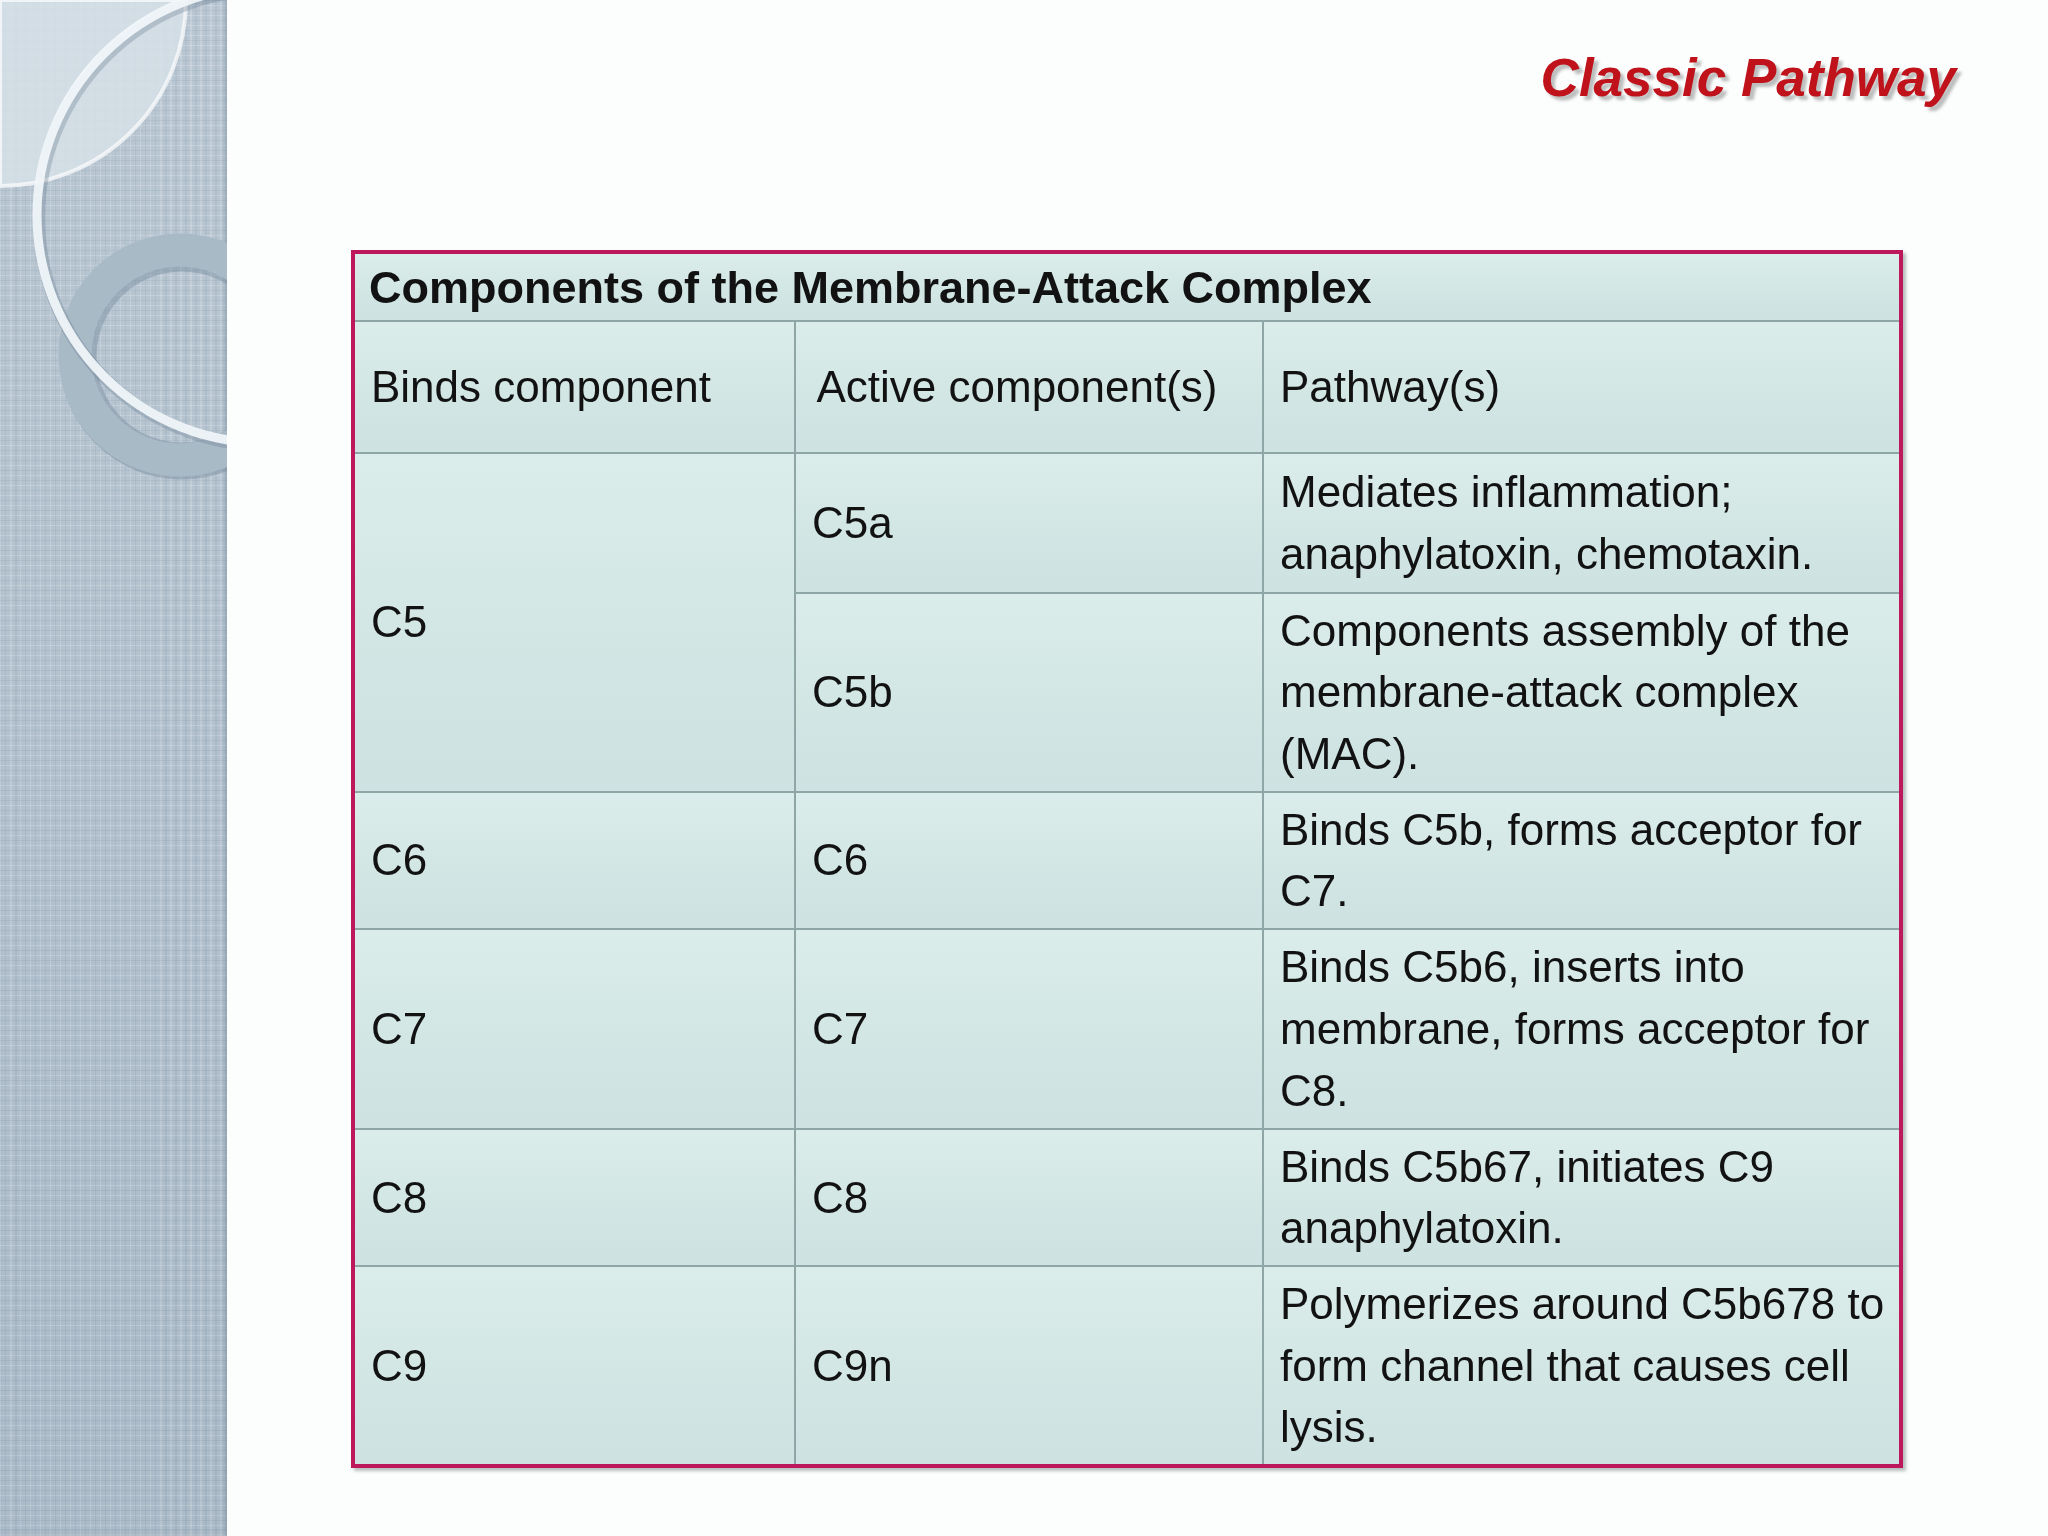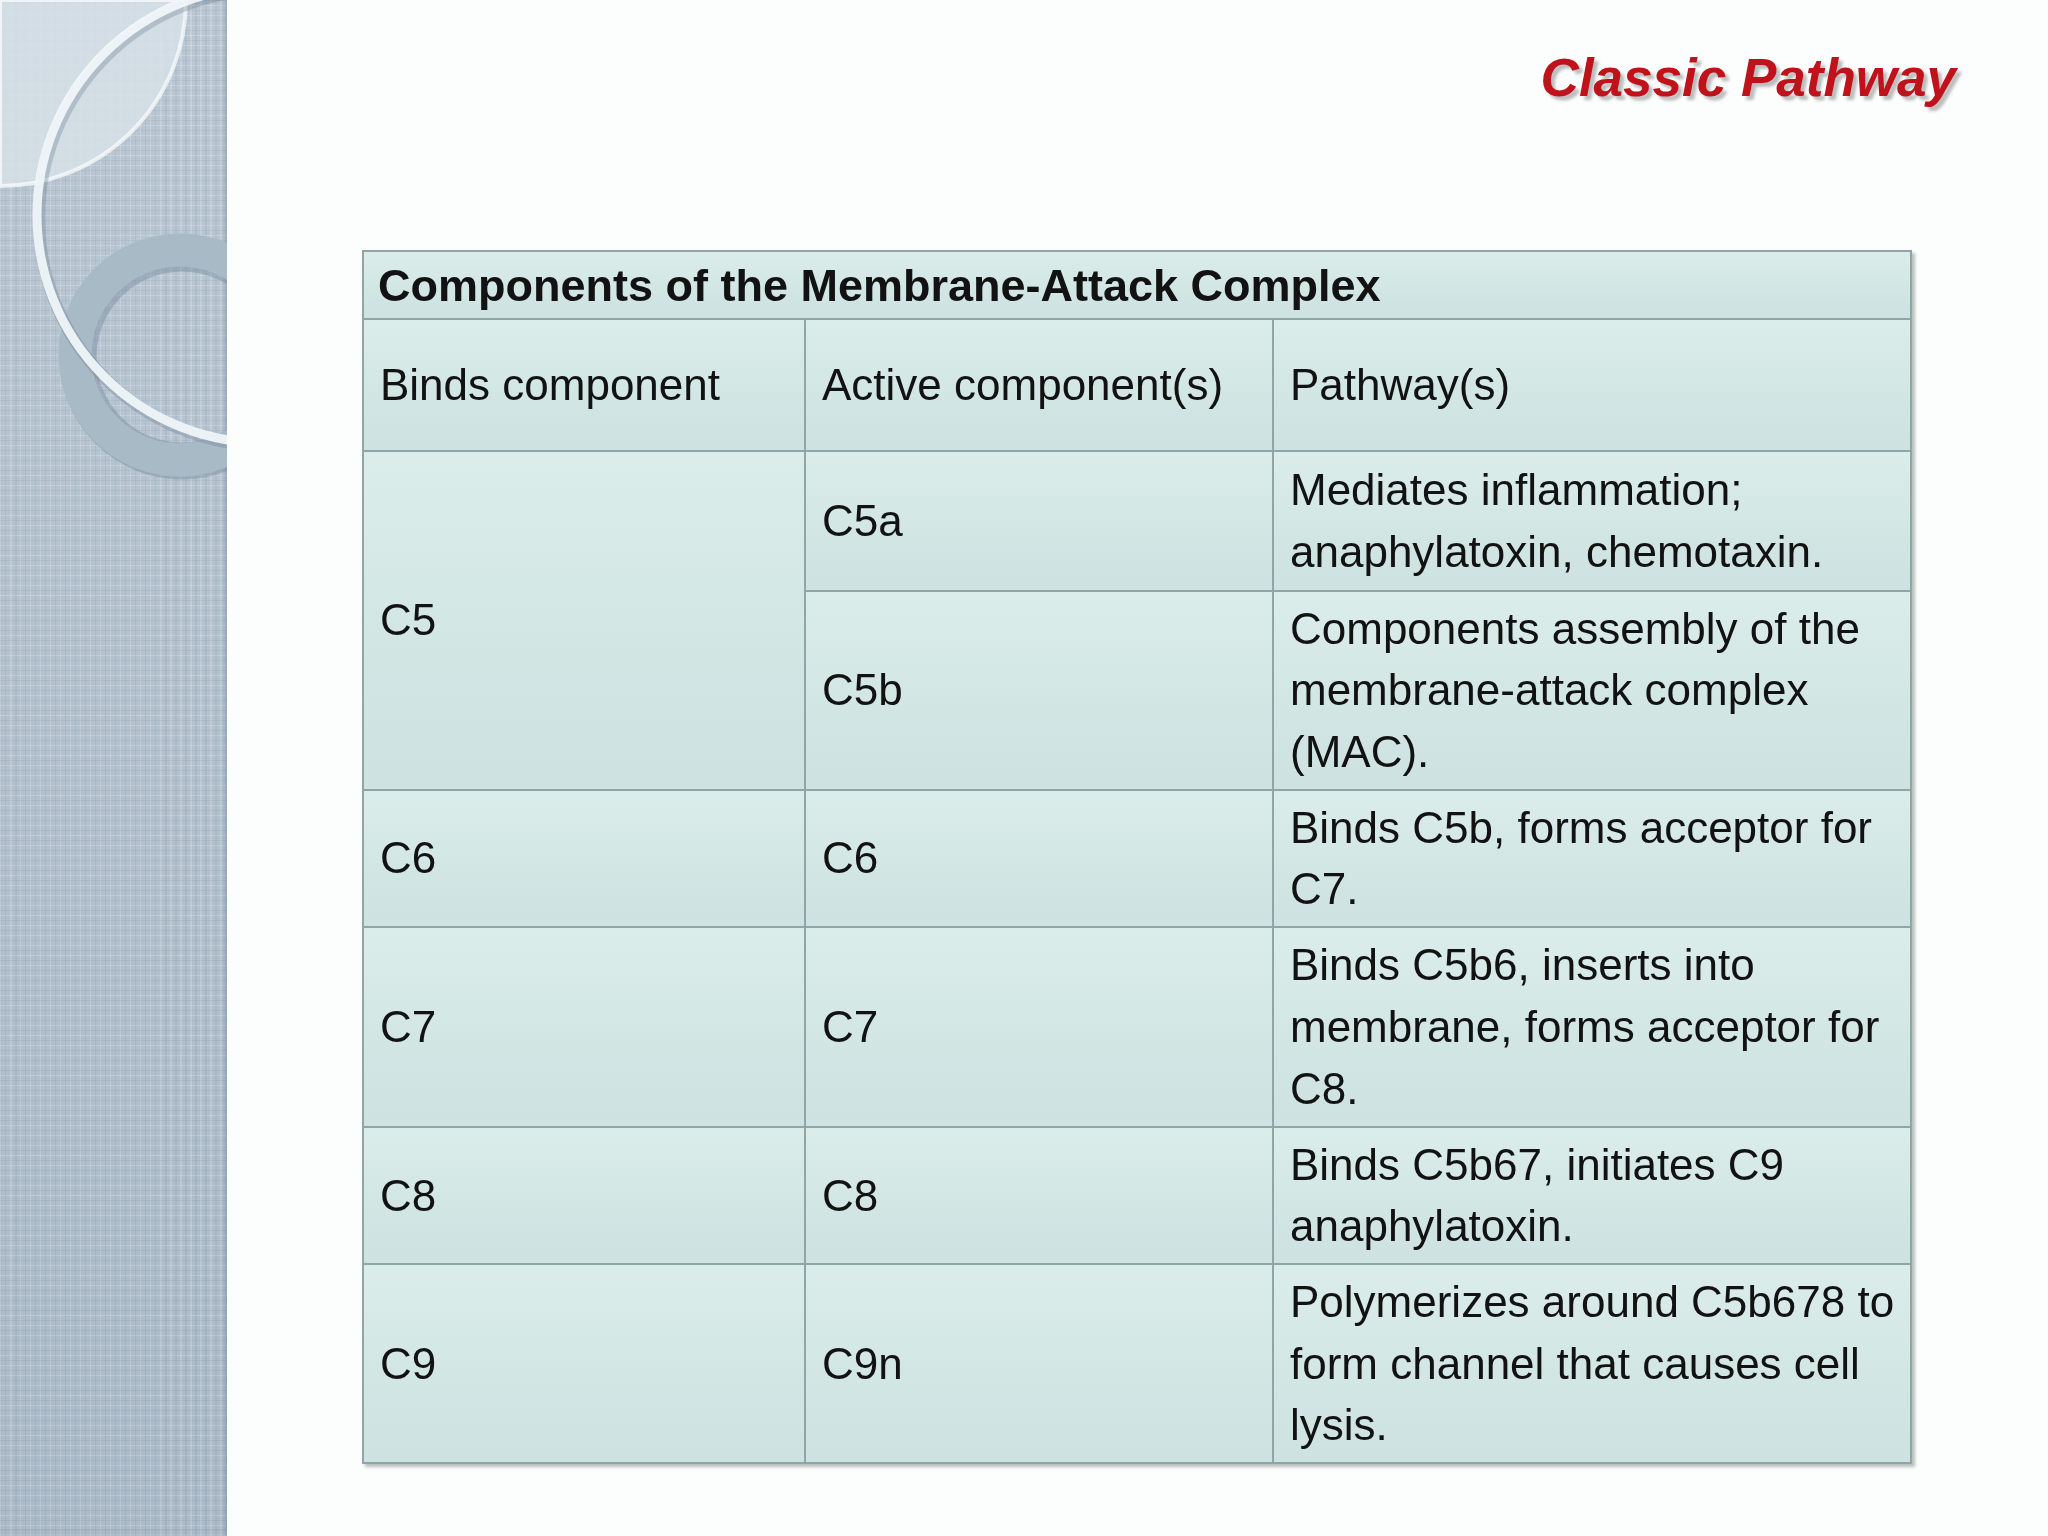--- a/index.html
+++ b/index.html
@@ -26,38 +26,38 @@
   .slide-title{
     position:absolute;top:50px;right:92px;margin:0;
     font-size:53px;font-weight:bold;font-style:italic;line-height:1.05;
     color:#bf121b;
     text-shadow:4px 4px 3px rgba(110,110,110,.45);
     white-space:nowrap;
   }
 
   
   table.mac{
-    position:absolute;left:362px;top:250px;width:1548px;
+    position:absolute;left:351px;top:250px;width:1548px;
     border-collapse:collapse;table-layout:fixed;
-    border:2px solid #be185d;
+    border:4px solid #be185d;
     box-shadow:3px 3px 3px rgba(100,115,115,.45), inset 0 2px 0 rgba(255,255,255,.35);
     background:#a3a3a3;
   }
   table.mac td{
     border:2px solid #8fa6a6;
     vertical-align:middle;
     padding:6px 10px 6px 16px;
     font-size:44px;line-height:1.40;
     background-image:linear-gradient(180deg,#dbedeb 0%, #d2e6e4 55%, #cde2e1 100%);
   }
   tr.r-caption td{
     font-weight:bold;font-size:45px;line-height:1.15;
     padding:8px 10px 6px 14px;
   }
-  tr.r-head td.c2{padding-right:40px;}
+  tr.r-head td.c2{padding-right:40px;text-align:center;}
   
   tr.r-caption{height:62px;}
   tr.r-head{height:132px;}
   tr.r0{height:140px;}
   tr.r1{height:198px;}
   tr.r2{height:132px;}
   tr.r3{height:200px;}
   tr.r4{height:124px;}
   tr.r5{height:196px;}
 </style>

